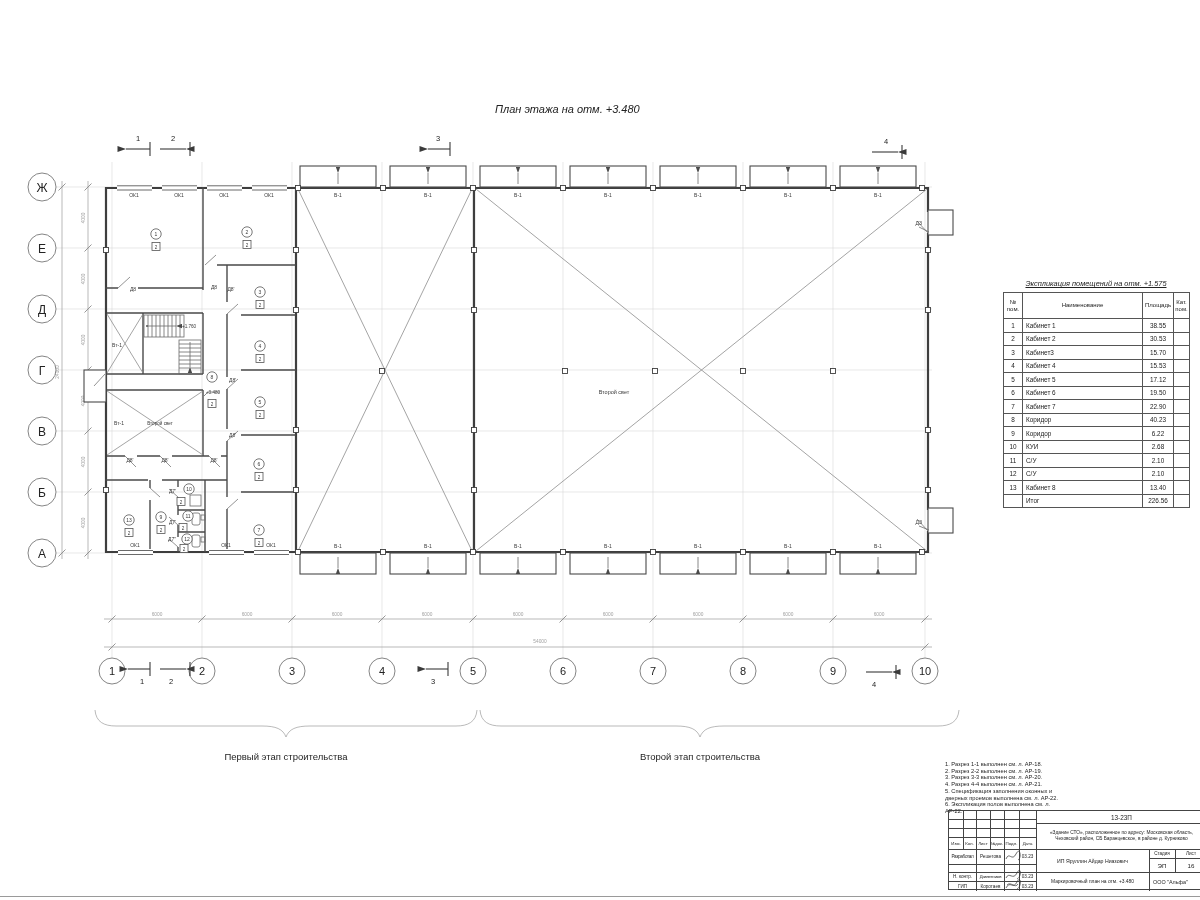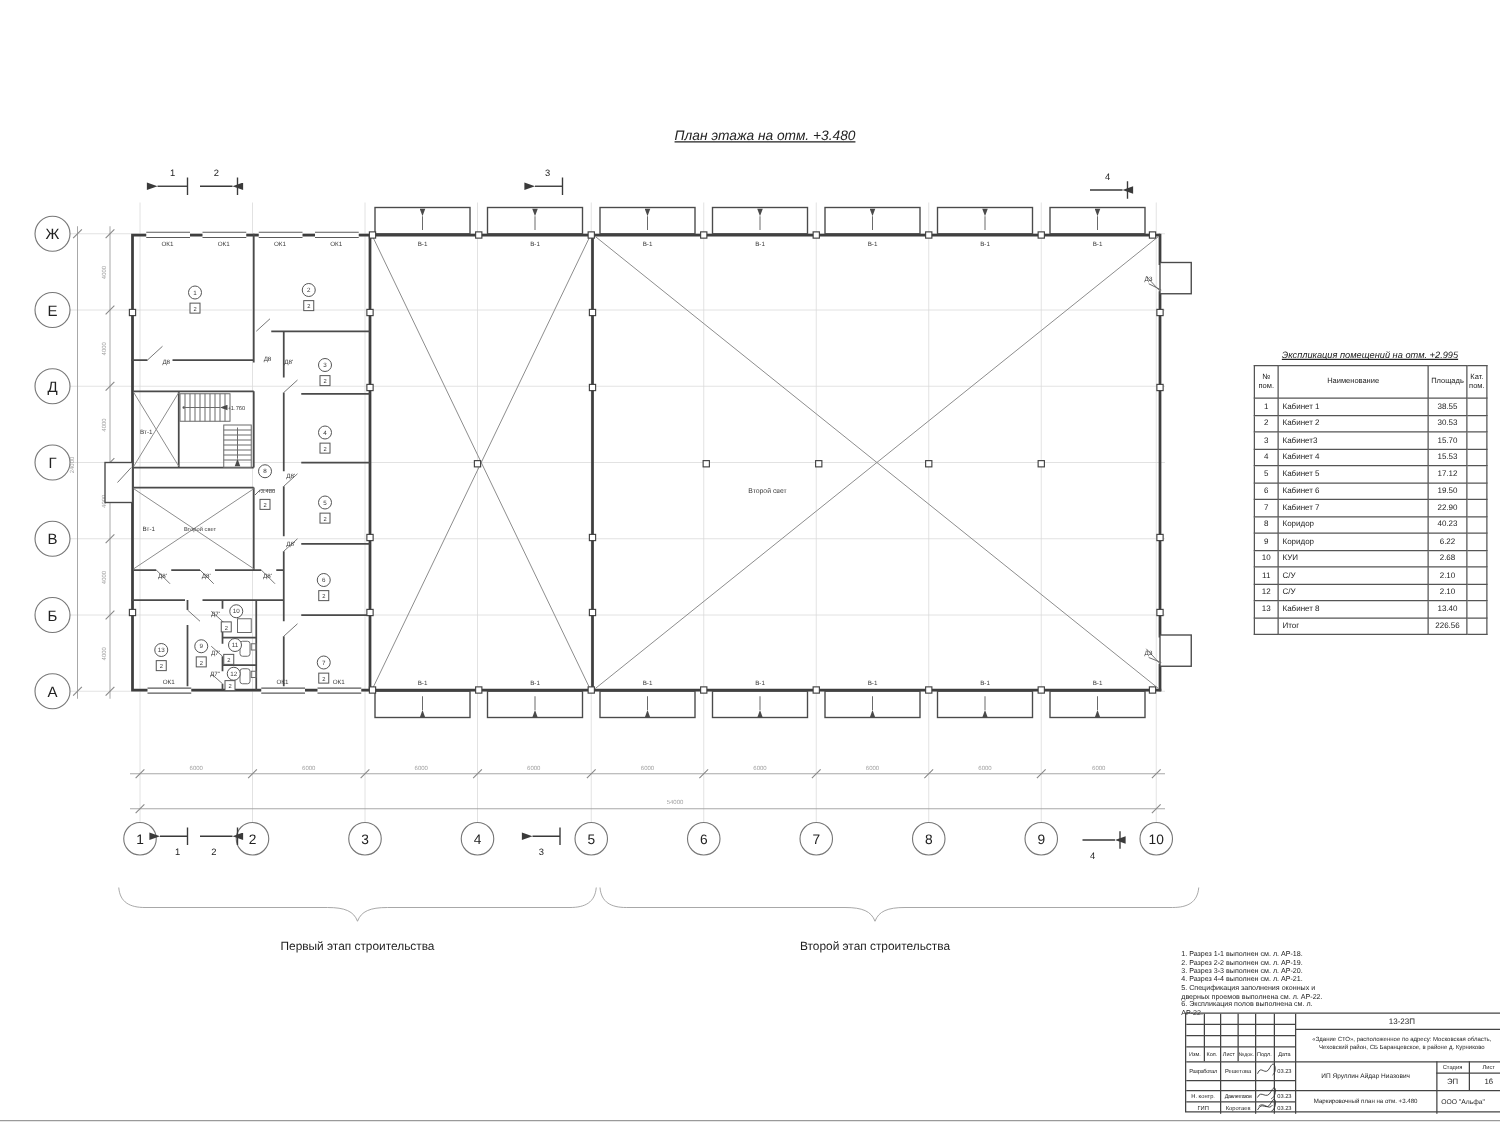--- a/index.html
+++ b/index.html
@@ -26,22 +26,22 @@
   .td{font-size:4.8px;fill:#a2a2a2;}
   .tb{font-size:5.5px;fill:#3a3a3a;}
   .tsec{font-size:7.5px;fill:#222;}
   .tax{font-size:11px;fill:#222;}
   .tax2{font-size:12px;fill:#222;}
   .bub{fill:#fff;stroke:#777;stroke-width:.9;}
   .rmc{fill:#fff;stroke:#555;stroke-width:.8;}
   .rms{fill:#fff;stroke:#555;stroke-width:.8;}
   .stage{font-size:9.5px;fill:#1e1e1e;}
   
-  #page-title{top:103px;left:512px;width:200px;text-align:center;font-size:11px;
-    font-style:italic;color:#222;text-decoration:underline;}
+  #page-title{top:103px;left:495px;width:200px;font-size:11px;
+    font-style:italic;color:#222;}
   
   #expl{left:1003px;top:279px;width:186px;color:#222;}
   #expl .ttl{font-size:7.4px;font-style:italic;text-decoration:underline;text-align:center;margin-bottom:4px;color:#222;}
   #expl table{border-collapse:collapse;width:186px;table-layout:fixed;}
   #expl th,#expl td{border:1px solid #555;font-weight:normal;font-size:6.4px;color:#222;
     padding:0;text-align:center;overflow:hidden;line-height:1.1;}
   #expl th{height:25px;font-size:6px;}
   #expl td{height:12.5px;}
   #expl td.nm{text-align:left;padding-left:3px;}
   
@@ -470,21 +470,21 @@
 
     <g>
       <path class="dim" d="M95,710 C96,722 104,726 116,726 L262,726 C276,726 283,729 286,737 C289,729 296,726 310,726 L456,726 C468,726 476,722 477,710"></path>
       <path class="dim" d="M480,710 C481,722 489,726 501,726 L676,726 C690,726 697,729 700,737 C703,729 710,726 724,726 L938,726 C950,726 958,722 959,710"></path>
       <text class="stage" x="286" y="760" text-anchor="middle">Первый этап строительства</text>
       <text class="stage" x="700" y="760" text-anchor="middle">Второй этап строительства</text>
     </g>
   </svg>
 
   <div class="abs" id="expl">
-    <div class="ttl">Экспликация помещений на отм. +2.995</div>
+    <div class="ttl">Экспликация помещений на отм. +1.575</div>
     <table>
       <colgroup>
           <col style="width:19px">
           <col style="width:120px">
           <col style="width:31px">
           <col style="width:16px">
         </colgroup>
       <thead>
         <tr>
           <th>№ пом.</th>

